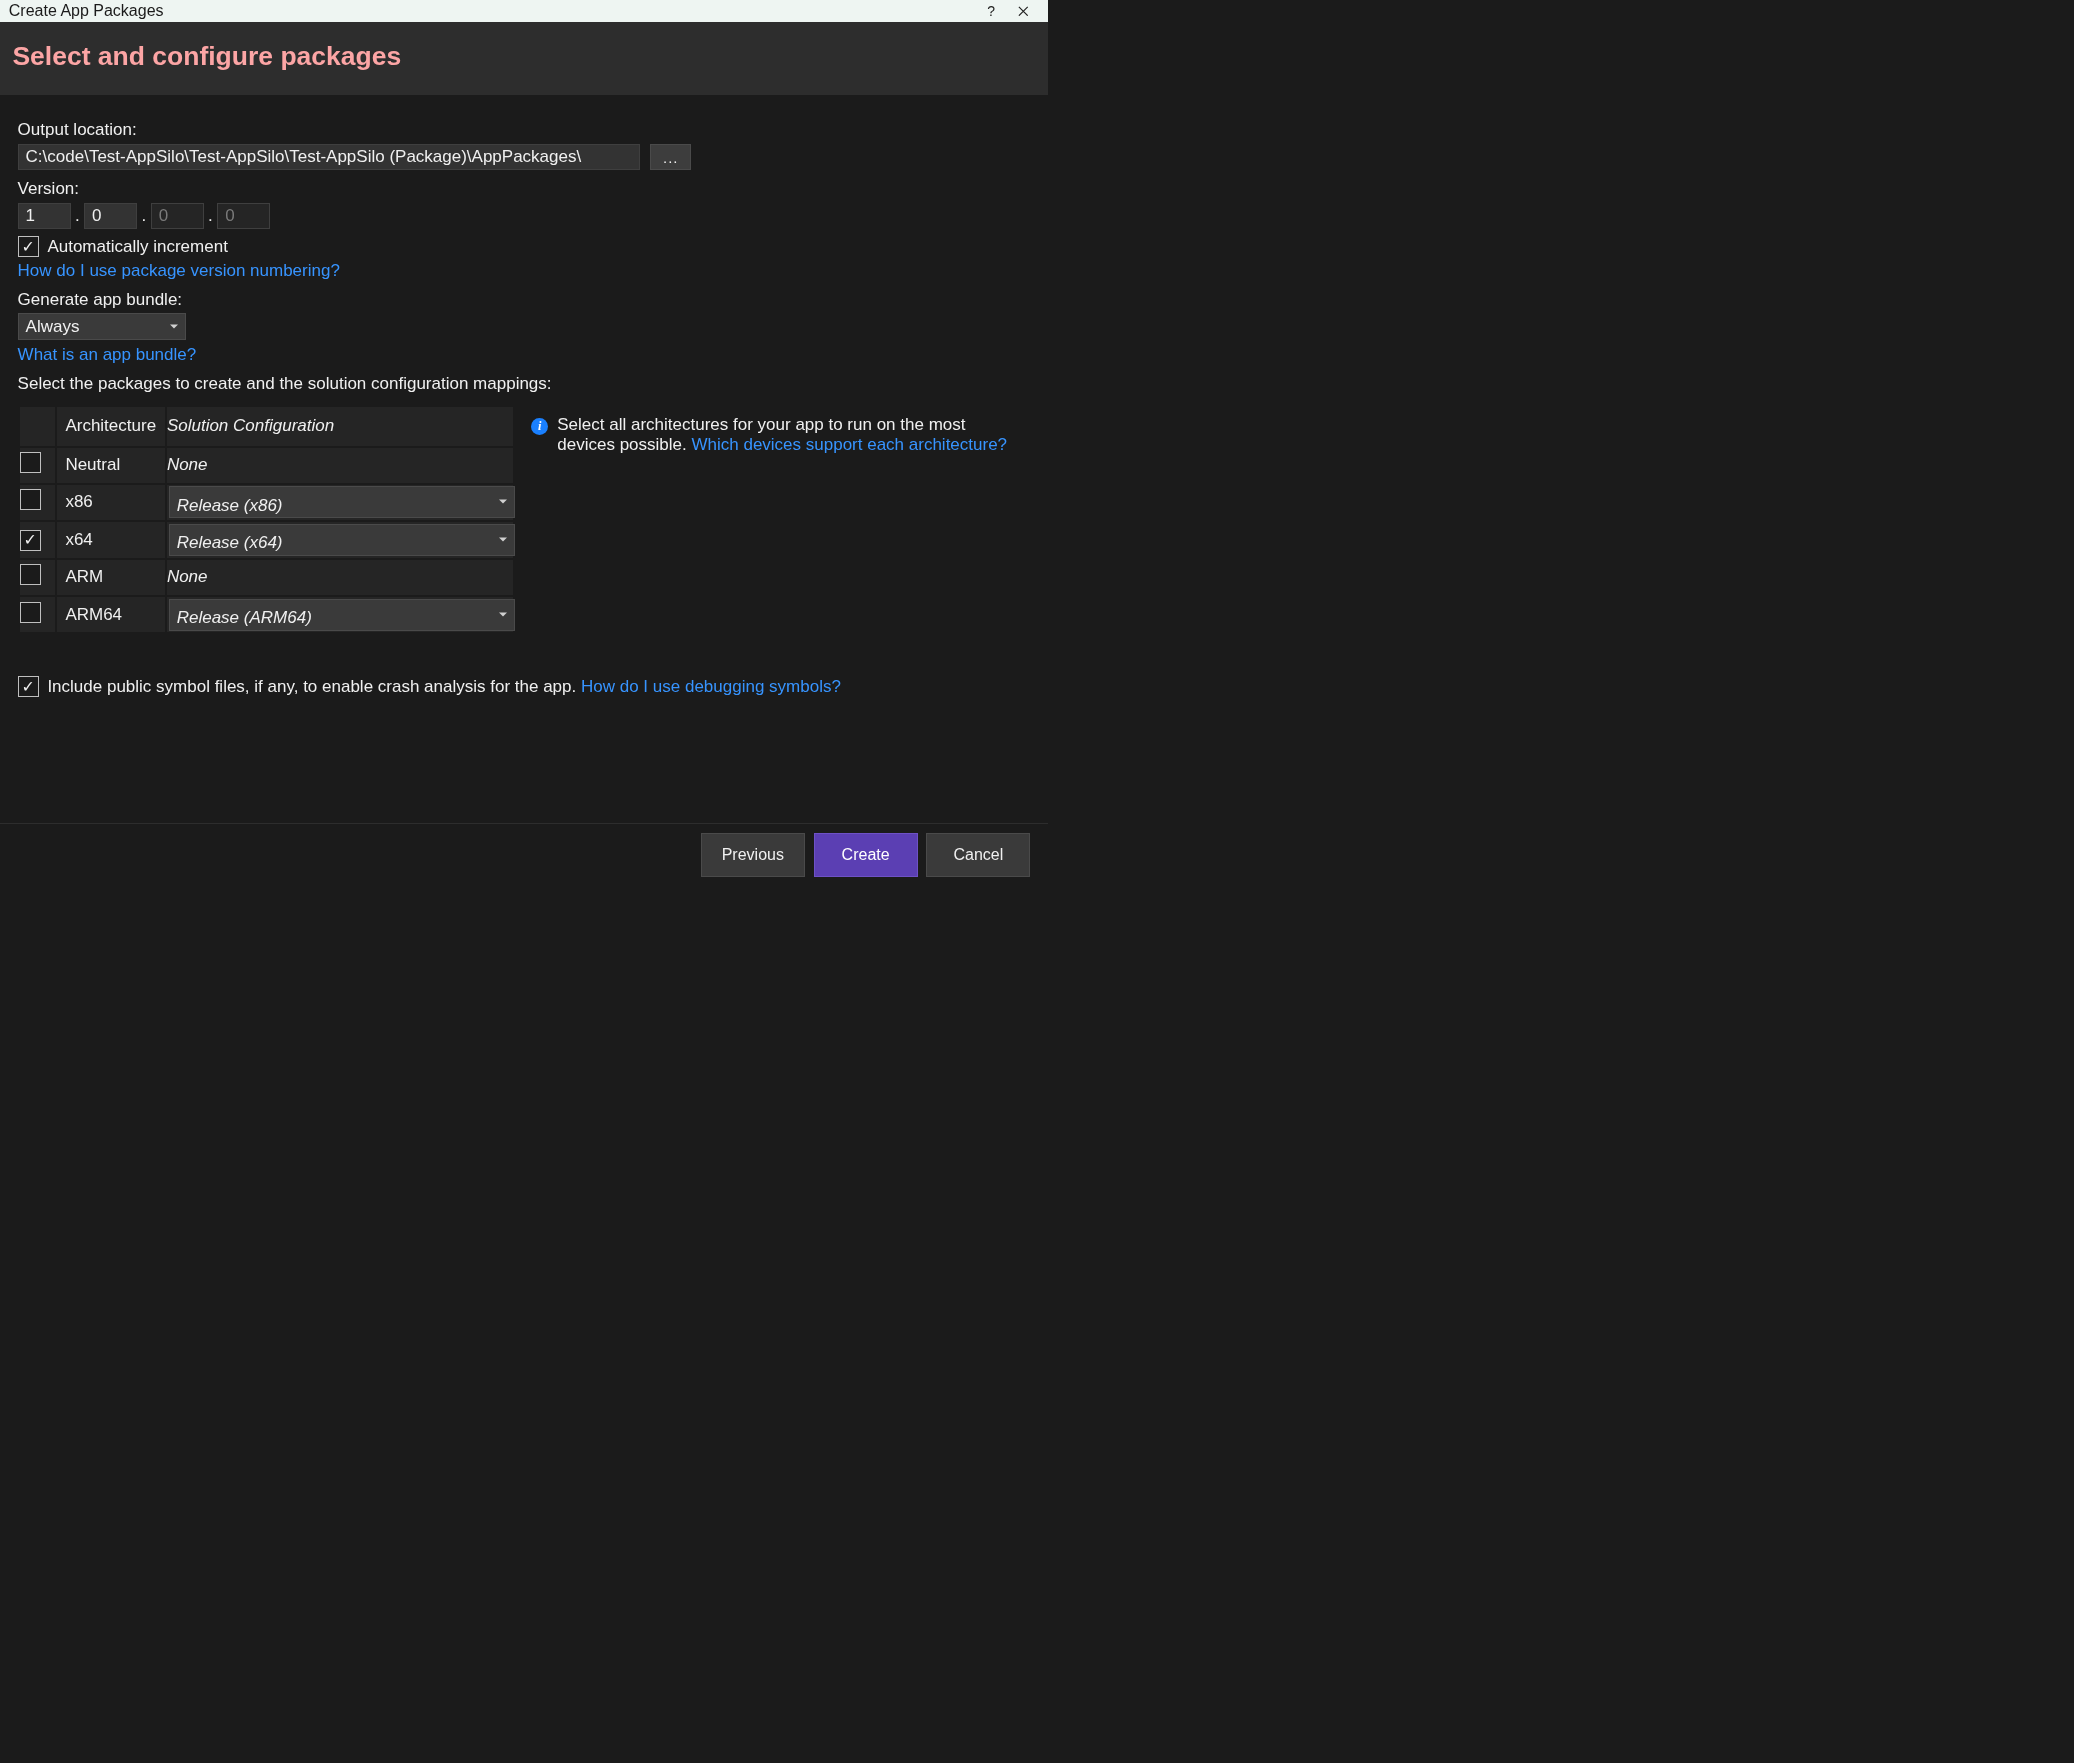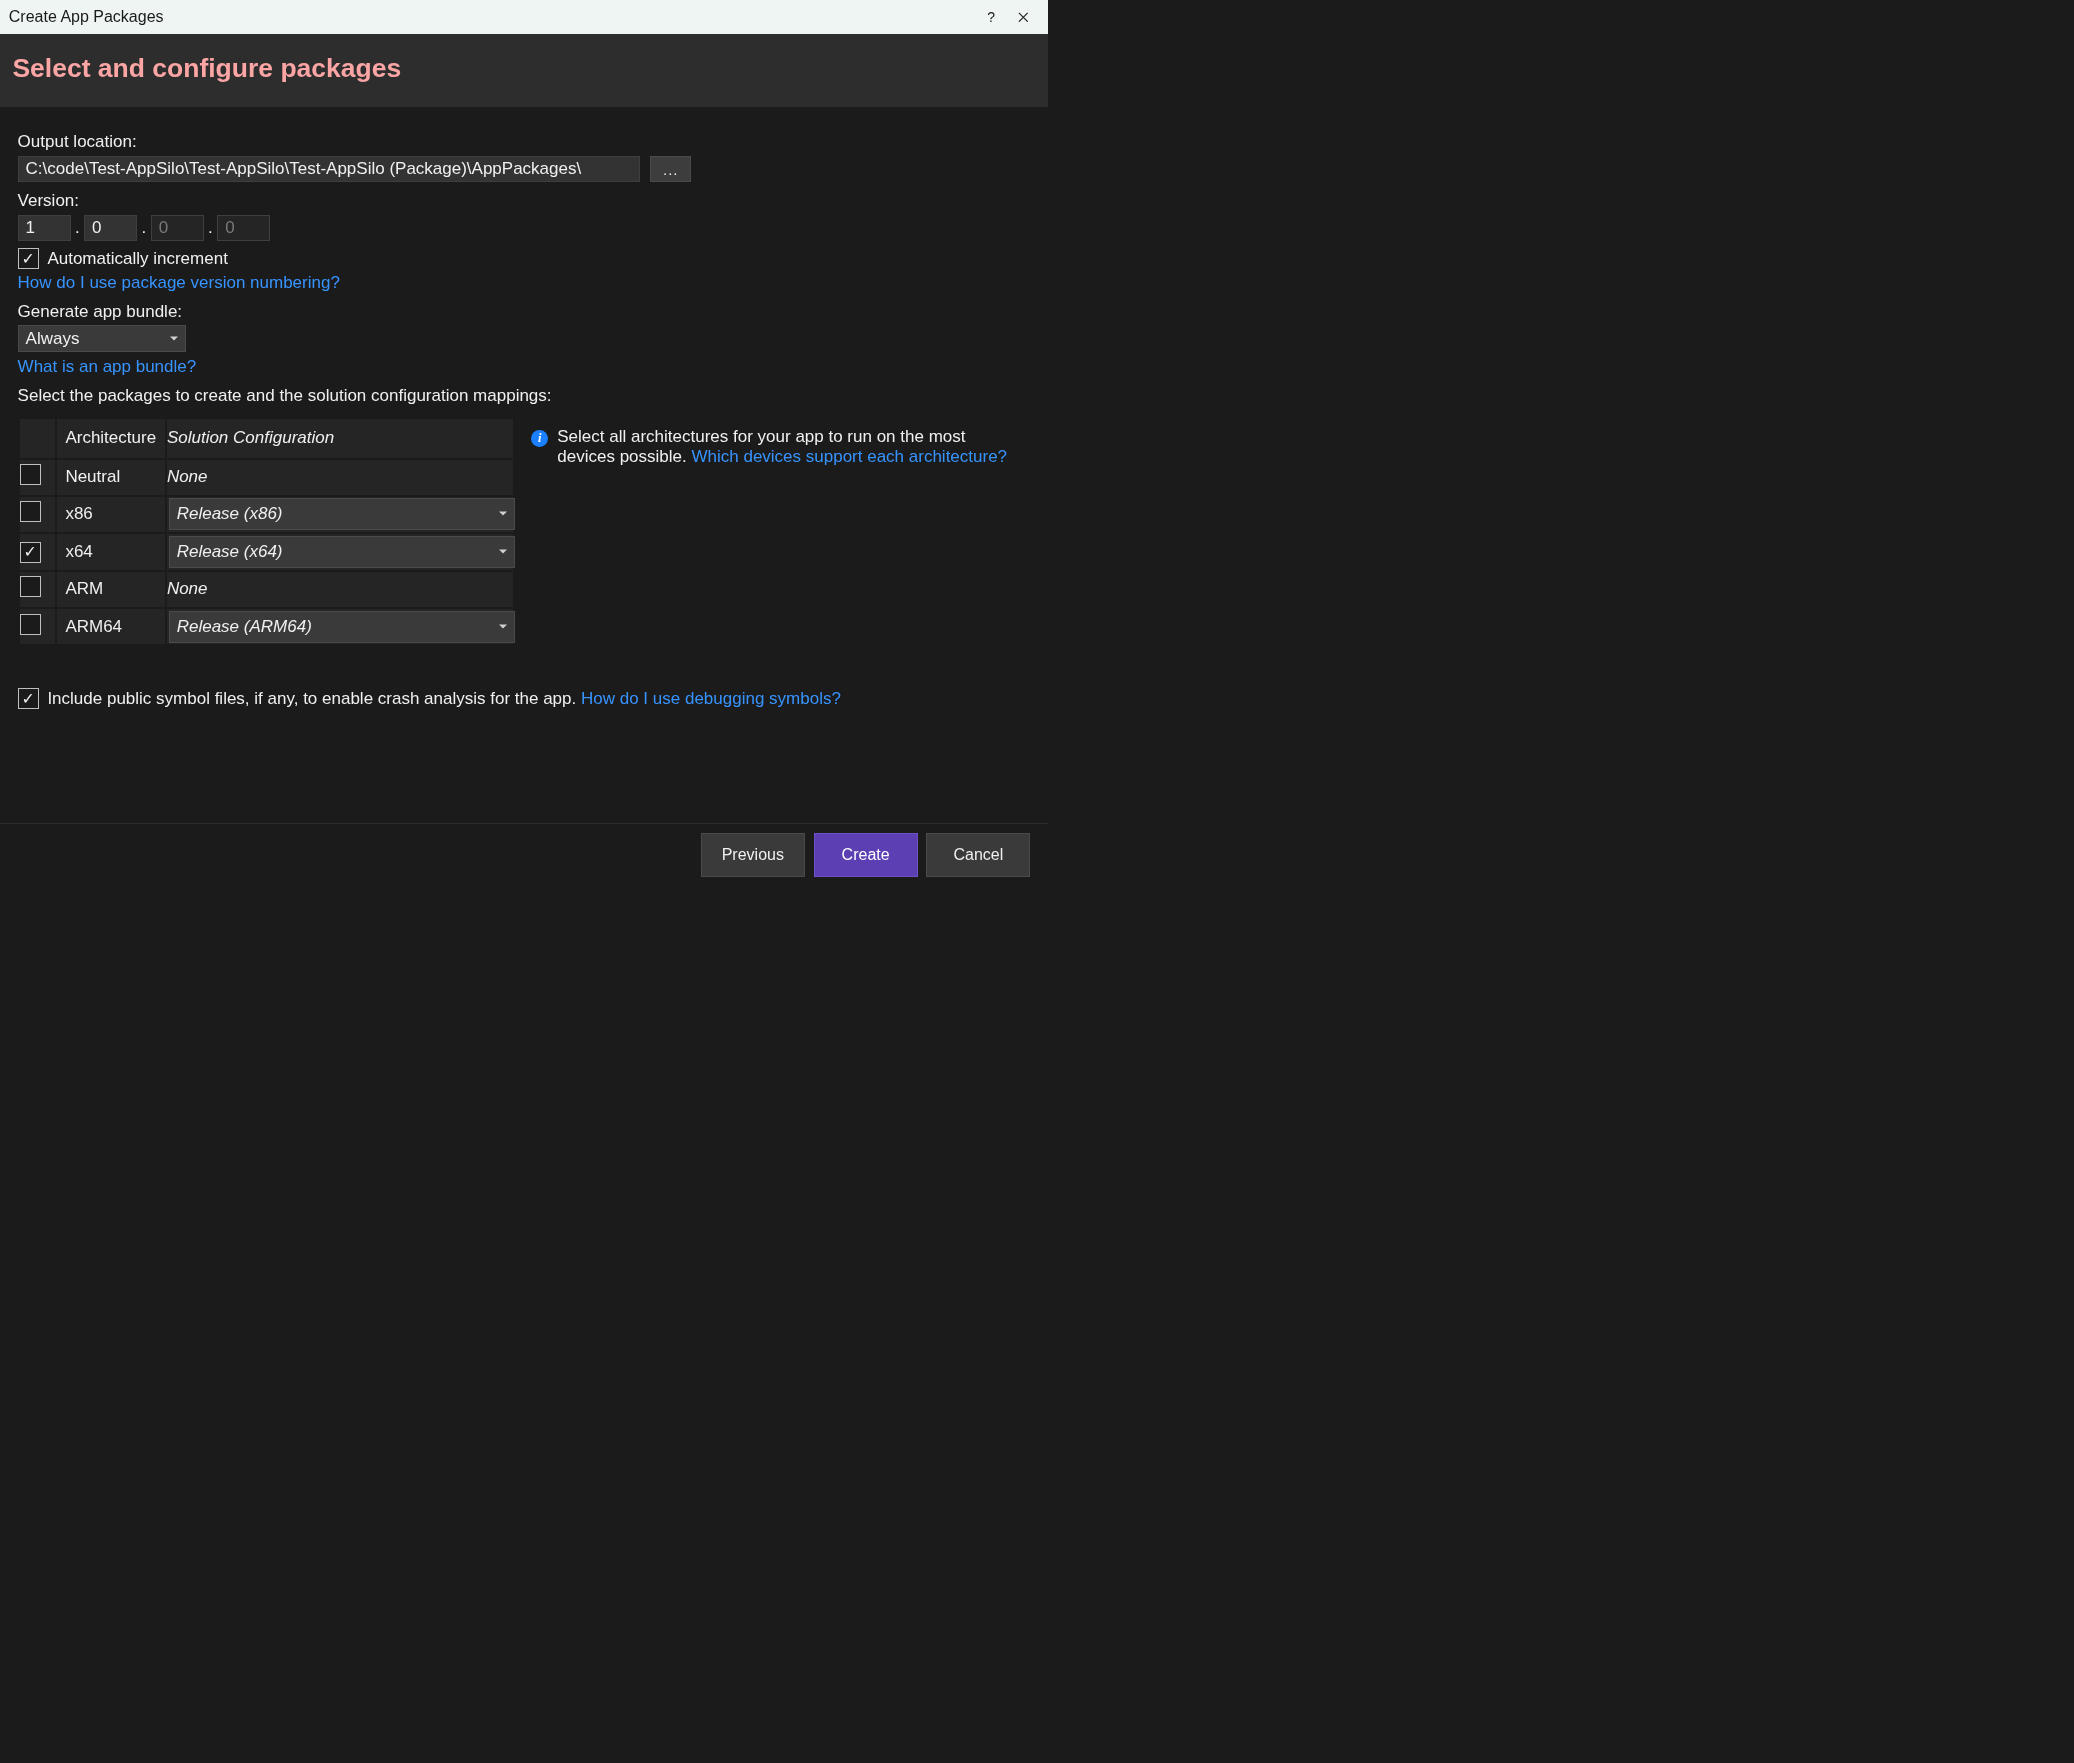--- a/index.html
+++ b/index.html
@@ -11,21 +11,21 @@
     font-size: 17px;
     display: flex;
     flex-direction: column;
     width: 1048px;
     height: 889px;
   }
   
   .titlebar {
     background: #eef5f2;
     color: #1b1b1b;
-    height: 34px;
+    height: 22px;
     display: flex;
     align-items: center;
     padding: 0 8.8px;
     font-size: 16px;
   }
   .titlebar .title { flex: 1; }
   .titlebar .btn {
     width: 32px; height: 34px;
     display: flex; align-items: center; justify-content: center;
     font-size: 14px;
@@ -114,21 +114,21 @@
 
   .select {
     background: #3a3a3a;
     border: 0.9px solid #4a4a4a;
     color: #f0f0f0;
     height: 26.5px;
     padding: 1.8px 25px 1.8px 7px;
     font-size: 17px;
     position: relative;
     display: inline-flex;
-    align-items: center;
+    align-items: flex-end;
     cursor: pointer;
   }
   .select::after {
     content: "";
     position: absolute;
     right: 7px; top: 50%;
     transform: translateY(-2.6px);
     border-left: 4.4px solid transparent;
     border-right: 4.4px solid transparent;
     border-top: 4.4px solid #d0d0d0;

